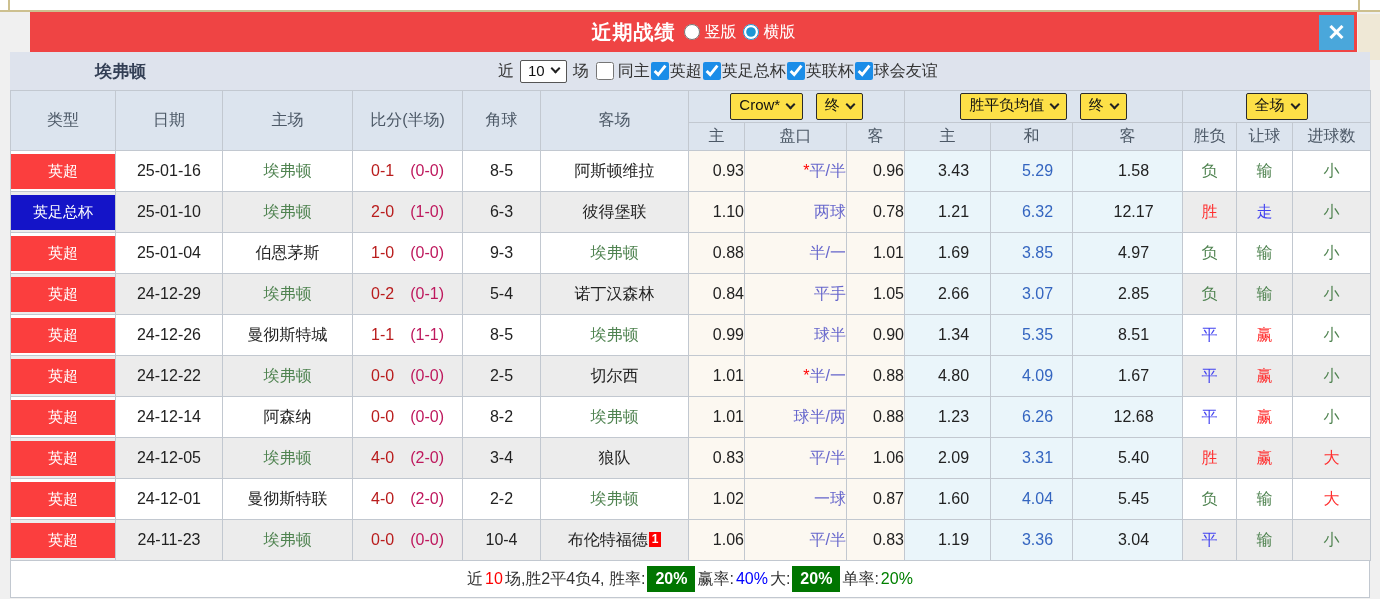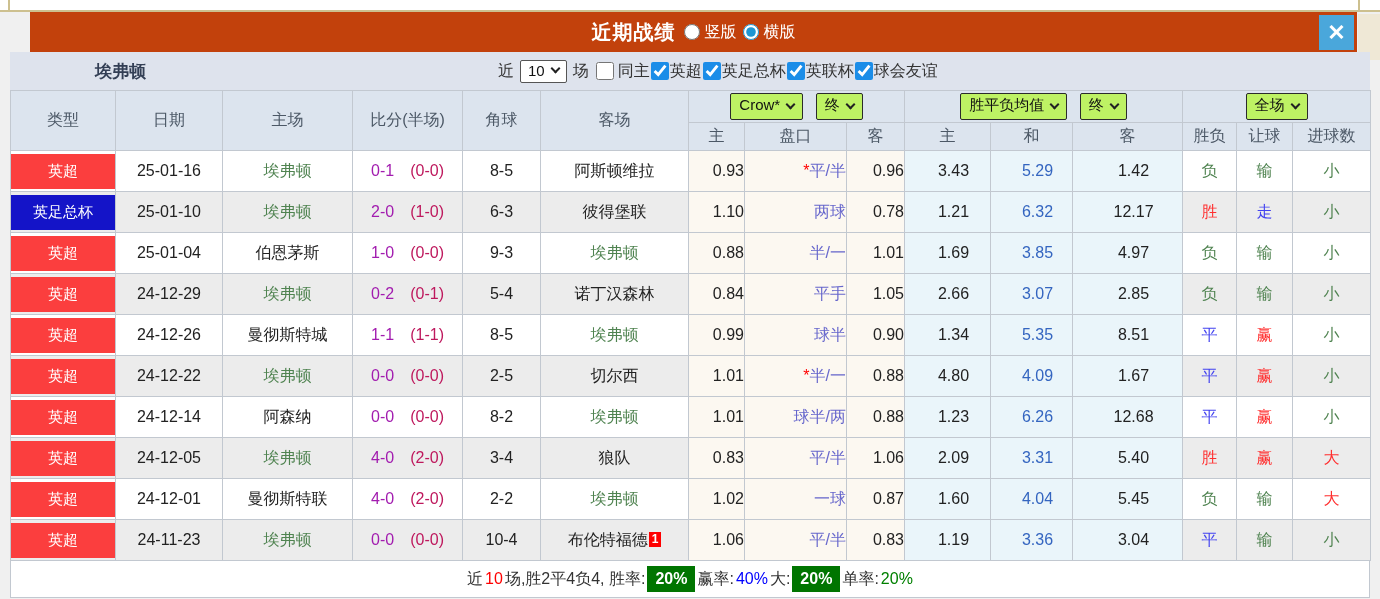--- a/index.html
+++ b/index.html
@@ -9,21 +9,21 @@
     background:#f0f0f0; font-family:"Liberation Sans", sans-serif; color:#222;
   }
   
   .top-strip { position:absolute; left:0; top:0; width:1380px; height:12px;
     background:#ffffff; border-bottom:2px solid #cdc08f; }
   .tan-tick { position:absolute; top:0; width:2px; height:12px; background:#cdc08f; }
   .corner-beige { position:absolute; right:0; top:14px; width:22px; height:46px; background:#efe8d6; }
 
   
   .titlebar { position:absolute; left:30px; top:12px; width:1327px; height:40px;
-    background:#c2410c; display:flex; align-items:center; justify-content:center; }
+    background:#ef4444; display:flex; align-items:center; justify-content:center; }
   .titlebar .title { color:#fff; font-weight:bold; font-size:20px; letter-spacing:1px; }
   .titlebar .radio-group { display:flex; align-items:center; color:#fff; font-size:16px; margin-left:2px; }
   .titlebar input[type=radio] { width:16px; height:16px; accent-color:#1e96d3; margin:0 5px 0 6px; }
   .close-btn { position:absolute; right:3px; top:3px; width:35px; height:35px;
     background:#4aa7db; color:#fff; display:flex; align-items:center; justify-content:center;
     font-size:22px; font-weight:bold; cursor:pointer; }
 
   
   .filterbar { position:absolute; left:10px; top:52px; width:1360px; height:38px;
     background:#dee3ed; }
@@ -43,31 +43,31 @@
     border-collapse:collapse; table-layout:fixed; }
   table.results th, table.results td { border:1px solid #c2c8d0; text-align:center;
     padding:0; overflow:hidden; white-space:nowrap; }
   table.results th { background:#dce4ee; color:#4c5866; font-weight:normal; font-size:16px; }
   tr.hrow1 { height:32px; } tr.hrow2 { height:28px; }
   tr.drow { height:41px; font-size:16px; }
   tr.drow.odd  td { background:#ffffff; }
   tr.drow.even td { background:#ececec; }
   table.results td.crow { background:#fcf8f1;text-align:right; }
   table.results td.avg  { background:#eaf5fa;padding-left:12px; }
-  .sel { display:inline-flex; align-items:center; justify-content:center; background:#bef264;
+  .sel { display:inline-flex; align-items:center; justify-content:center; background:#fde047;
     border:1px solid #2b2b2b; border-radius:2px; padding:2px 8px 4px; font-size:15px;
     color:#111; line-height:1.25; cursor:default; margin:0 4px; vertical-align:middle; }
   td.typecell { padding:2px; }
   .type-badge { display:flex; align-items:center; justify-content:center;
     height:35px; margin:0; color:#fff; font-size:15px; cursor:pointer; }
   .badge-red  { background:#fb3e3e; }
   .badge-blue { background:#1414c8; }
   .t-team { color:#4f8350; }
   .t-plain { color:#222; }
-  .score-red { color:#a21caf; }
+  .score-red { color:#b91c1c; }
   .score-half { color:#be185d;margin-left:16px; }
   .hc { color:#6666cc; }
   .star { color:#ff0000; }
   .avg-draw { color:#3465c0; }
   .c-red { color:#ff2f2f; } .c-blue { color:#4343f0; } .c-green { color:#4f8350; }
   .rank-badge { display:inline-block; background:#ff0000; color:#fff; font-size:12px;
     font-weight:bold; padding:1px 3px; margin-left:1px; vertical-align:2px; line-height:1.1; }
 
   
   .summary { position:absolute; left:10px; top:560px; width:1360px; height:38px;
@@ -195,21 +195,21 @@
         <td><span class="t-plain">25-01-16</span></td>
         <td><span class="t-team">埃弗顿</span></td>
         <td><span class="score-red">0-1</span><span class="score-half">(0-0)</span></td>
         <td><span class="t-plain">8-5</span></td>
         <td><span class="t-plain">阿斯顿维拉</span></td>
         <td class="crow"><span class="t-plain">0.93</span></td>
         <td class="crow"><span class="star">*</span><span class="hc">平/半</span></td>
         <td class="crow"><span class="t-plain">0.96</span></td>
         <td class="avg"><span class="t-plain">3.43</span></td>
         <td class="avg"><span class="avg-draw">5.29</span></td>
-        <td class="avg"><span class="t-plain">1.42</span></td>
+        <td class="avg"><span class="t-plain">1.58</span></td>
         <td><span class="c-green">负</span></td>
         <td><span class="c-green">输</span></td>
         <td><span class="c-green">小</span></td>
       </tr>
       <tr class="drow even">
         <td class="typecell">
           <div class="type-badge badge-blue">英足总杯</div>
         </td>
         <td><span class="t-plain">25-01-10</span></td>
         <td><span class="t-team">埃弗顿</span></td>

